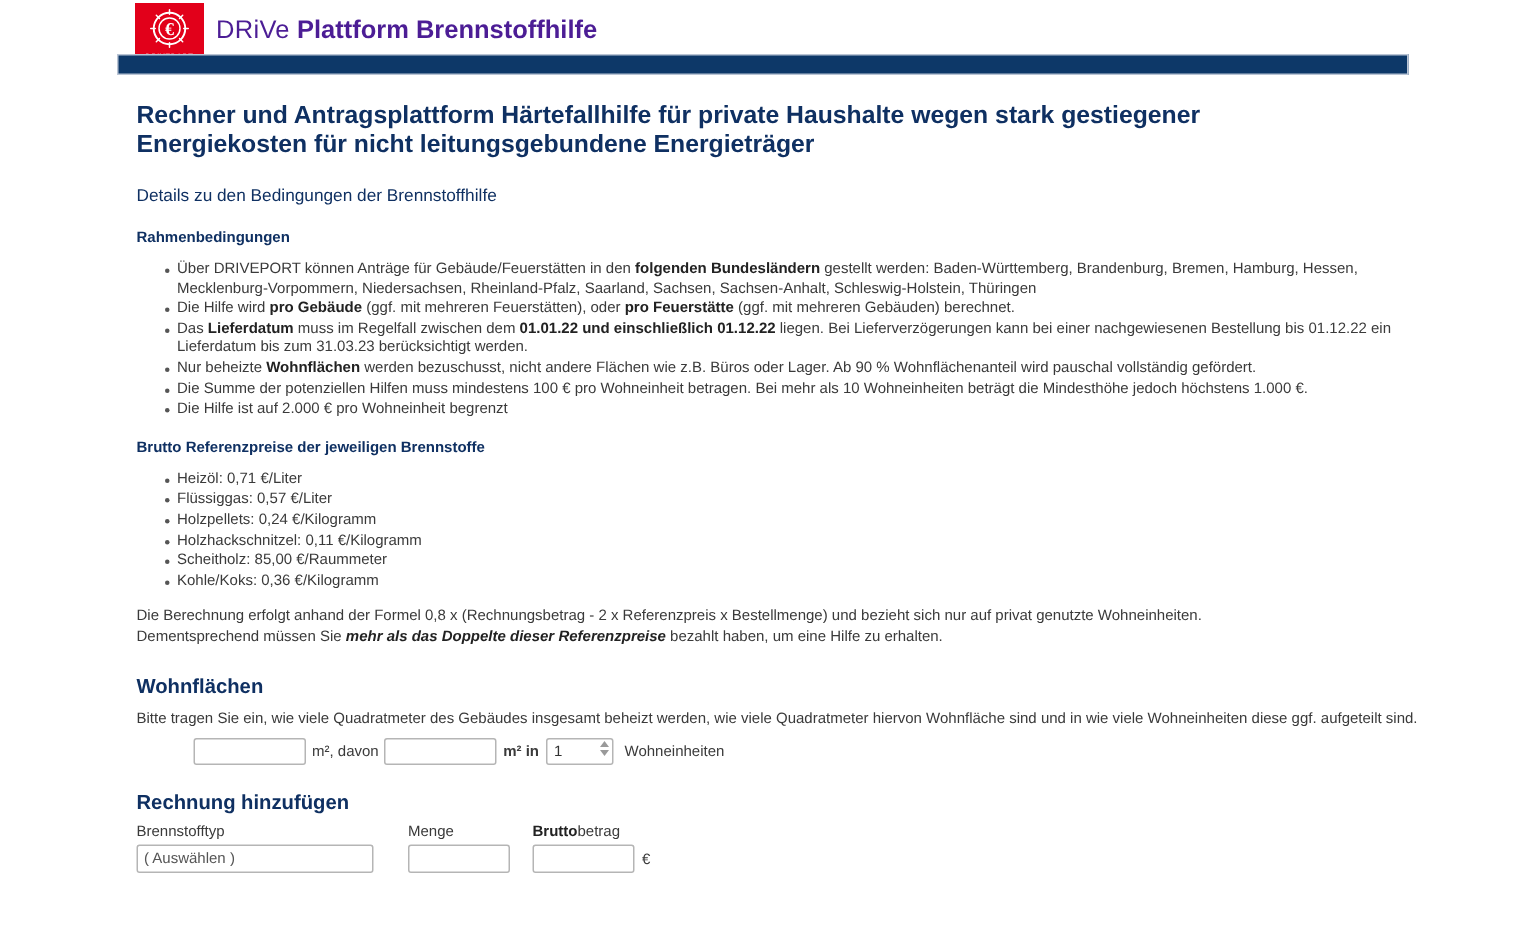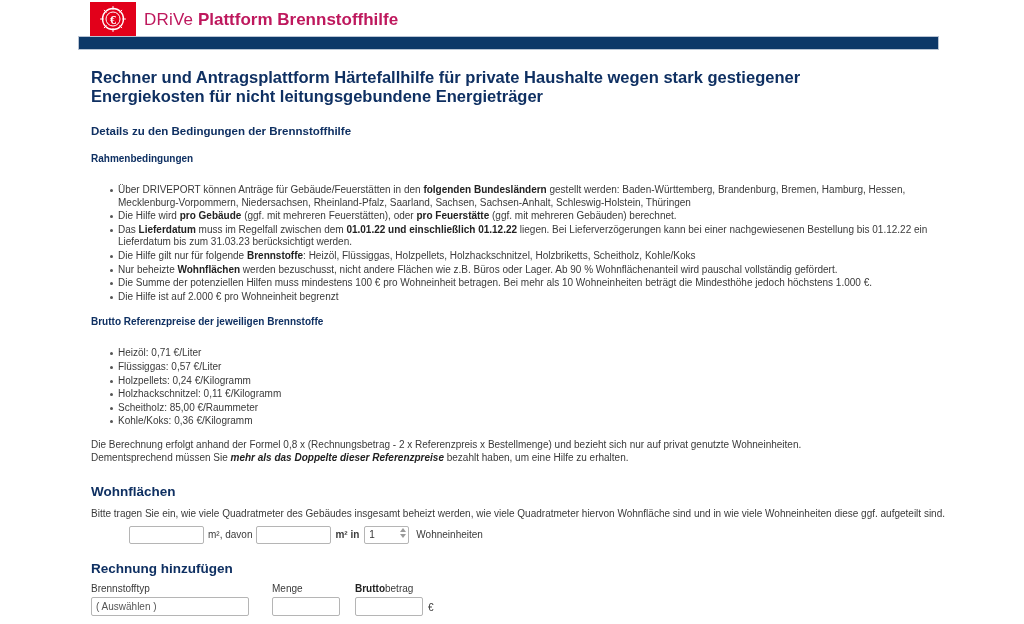--- a/index.html
+++ b/index.html
@@ -46,21 +46,21 @@
     color: #ffffff;
     font-weight: bold;
     line-height: 6px;
     margin-top: -1px;
   }
   .brand {
     position: absolute;
     left: 144px;
     top: 10px;
     font-size: 17px;
-    color: #be185d;
+    color: #4c1d95;
     white-space: nowrap;
   }
   .brand .light { font-weight: 400; letter-spacing: .2px; }
   .brand .bold  { font-weight: 700; }
 
   .navbar {
     position: absolute;
     left: 78px;
     top: 36px;
     width: 861px;
@@ -81,21 +81,21 @@
     color: #0f3062;
     font-size: 16.5px;
     font-weight: 700;
     line-height: 19px;
     margin: 20px 0 0 0;
     max-width: 800px;
   }
   h2.section {
     color: #0f3062;
     font-size: 11.5px;
-    font-weight: 700;
+    font-weight: 400;
     margin: 19px 0 16px 0;
   }
   h2.section-lg {
     color: #0f3062;
     font-size: 13.5px;
     font-weight: 700;
     margin: 0;
   }
   p.lead {
     font-size: 10px;
@@ -103,21 +103,21 @@
     margin: 7px 0 0 0;
     line-height: 13px;
   }
   h3.sub {
     color: #0f3062;
     font-size: 10px;
     font-weight: 700;
     margin: 13px 0 0 0;
   }
   ul.bullets {
-    margin: 20px 0 0 0;
+    margin: 10px 0 0 0;
     padding-left: 19px;
     list-style: none;
   }
   ul.bullets > li {
     position: relative;
     font-size: 10px;
     color: #3a3a3a;
     line-height: 12.6px;
     padding-left: 8px;
     margin-top: 1px;
@@ -261,21 +261,20 @@
 
       <h1 class="title">Rechner und Antragsplattform Härtefallhilfe für private Haushalte wegen stark gestiegener Energiekosten für nicht leitungsgebundene Energieträger</h1>
 
       <h2 class="section">Details zu den Bedingungen der Brennstoffhilfe</h2>
 
       <h3 class="sub">Rahmenbedingungen</h3>
       <ul class="bullets" id="conditions-list">
           <li><span>Über DRIVEPORT können Anträge für Gebäude/Feuerstätten in den </span><b>folgenden Bundesländern</b><span> gestellt werden: Baden-Württemberg, Brandenburg, Bremen, Hamburg, Hessen, Mecklenburg-Vorpommern, Niedersachsen, Rheinland-Pfalz, Saarland, Sachsen, Sachsen-Anhalt, Schleswig-Holstein, Thüringen</span></li>
           <li><span>Die Hilfe wird </span><b>pro Gebäude</b><span> (ggf. mit mehreren Feuerstätten), oder </span><b>pro Feuerstätte</b><span> (ggf. mit mehreren Gebäuden) berechnet.</span></li>
           <li><span>Das </span><b>Lieferdatum</b><span> muss im Regelfall zwischen dem </span><b>01.01.22 und einschließlich 01.12.22</b><span> liegen. Bei Lieferverzögerungen kann bei einer nachgewiesenen Bestellung bis 01.12.22 ein Lieferdatum bis zum 31.03.23 berücksichtigt werden.</span></li>
-          <li><span>Die Hilfe gilt nur für folgende </span><b>Brennstoffe</b><span>: Heizöl, Flüssiggas, Holzpellets, Holzhackschnitzel, Holzbriketts, Scheitholz, Kohle/Koks</span></li>
           <li><span>Nur beheizte </span><b>Wohnflächen</b><span> werden bezuschusst, nicht andere Flächen wie z.B. Büros oder Lager. Ab 90 % Wohnflächenanteil wird pauschal vollständig gefördert.</span></li>
           <li><span>Die Summe der potenziellen Hilfen muss mindestens 100 € pro Wohneinheit betragen. Bei mehr als 10 Wohneinheiten beträgt die Mindesthöhe jedoch höchstens 1.000 €.</span></li>
           <li><span>Die Hilfe ist auf 2.000 € pro Wohneinheit begrenzt</span></li>
         </ul>
 
       <h3 class="sub">Brutto Referenzpreise der jeweiligen Brennstoffe</h3>
       <ul class="bullets" id="prices-list">
           <li>Heizöl: 0,71 €/Liter</li>
           <li>Flüssiggas: 0,57 €/Liter</li>
           <li>Holzpellets: 0,24 €/Kilogramm</li>

